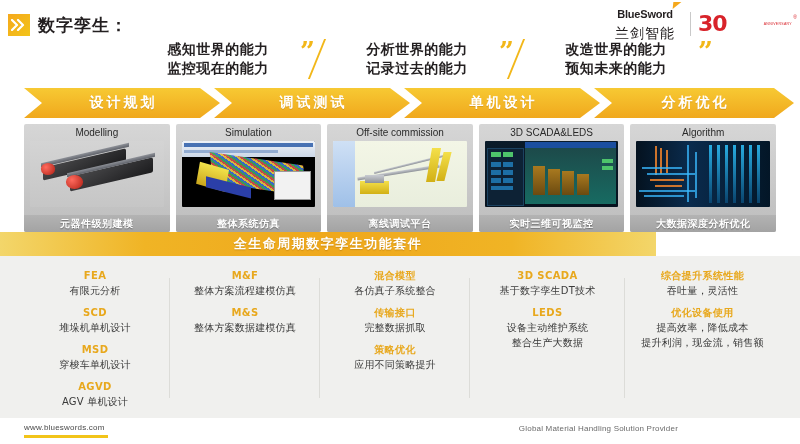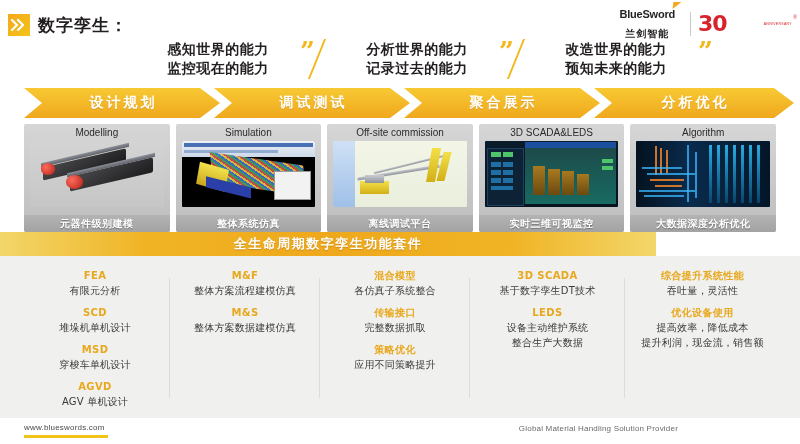--- a/index.html
+++ b/index.html
@@ -27,21 +27,21 @@
   }
   .hdr-en{
     position:absolute;left:130px;top:15px;
     font-size:16px;font-weight:bold;color:#f0a81d;letter-spacing:.3px;
   }
 
   
   .logo{position:absolute;right:8px;top:8px;height:32px;display:flex;align-items:center;}
   .logo-left{display:flex;flex-direction:column;align-items:center;position:relative;padding-right:8px;}
   .logo-bs{font-size:11px;font-weight:bold;color:#231f20;letter-spacing:-0.2px;line-height:11px;}
-  .logo-cn{font-size:10px;font-weight:bold;color:#231f20;letter-spacing:1px;line-height:11px;margin-top:8px;
+  .logo-cn{font-size:14px;font-weight:normal;color:#231f20;letter-spacing:1px;line-height:11px;margin-top:8px;
            font-family:"DejaVu Sans","Liberation Sans",sans-serif;}
   .logo-flag{position:absolute;right:2px;top:-7px;width:0;height:0;
              border-left:8px solid #f5a81c;border-bottom:7px solid transparent;transform:skewX(-6deg);}
   .logo-div{width:1px;height:24px;background:#c9c9c9;margin:0 7px;}
   .logo-30{position:relative;display:flex;flex-direction:row;align-items:center;gap:37px;}
   .logo-30 .num{font-size:22px;font-weight:bold;color:#d8232a;line-height:20px;letter-spacing:-1px;
                  font-family:"DejaVu Sans","Liberation Sans",sans-serif;}
   .logo-30 .sub{font-size:3.5px;color:#d8232a;letter-spacing:.3px;line-height:5px;}
   .logo-30 .tm{position:absolute;right:-5px;top:0px;font-size:5px;color:#d8232a;}
 
@@ -218,21 +218,21 @@
   </div>
 
   <div class="chevrons">
     <div class="chev" style="left:24px;width:196px;clip-path:polygon(0 0,176px 0,196px 50%,176px 100%,0 100%,18px 50%);">
       <span class="chev-label">设计规划</span>
     </div>
     <div class="chev" style="left:214px;width:196px;clip-path:polygon(0 0,176px 0,196px 50%,176px 100%,0 100%,18px 50%);">
       <span class="chev-label">调试测试</span>
     </div>
     <div class="chev" style="left:404px;width:196px;clip-path:polygon(0 0,176px 0,196px 50%,176px 100%,0 100%,18px 50%);">
-      <span class="chev-label">聚合展示</span>
+      <span class="chev-label">单机设计</span>
     </div>
     <div class="chev" style="left:594px;width:200px;clip-path:polygon(0 0,180px 0,200px 50%,180px 100%,0 100%,18px 50%);">
       <span class="chev-label">分析优化</span>
     </div>
   </div>
 
   <div class="cards">
 
     <div class="card">
       <div class="card-title">Modelling</div>

